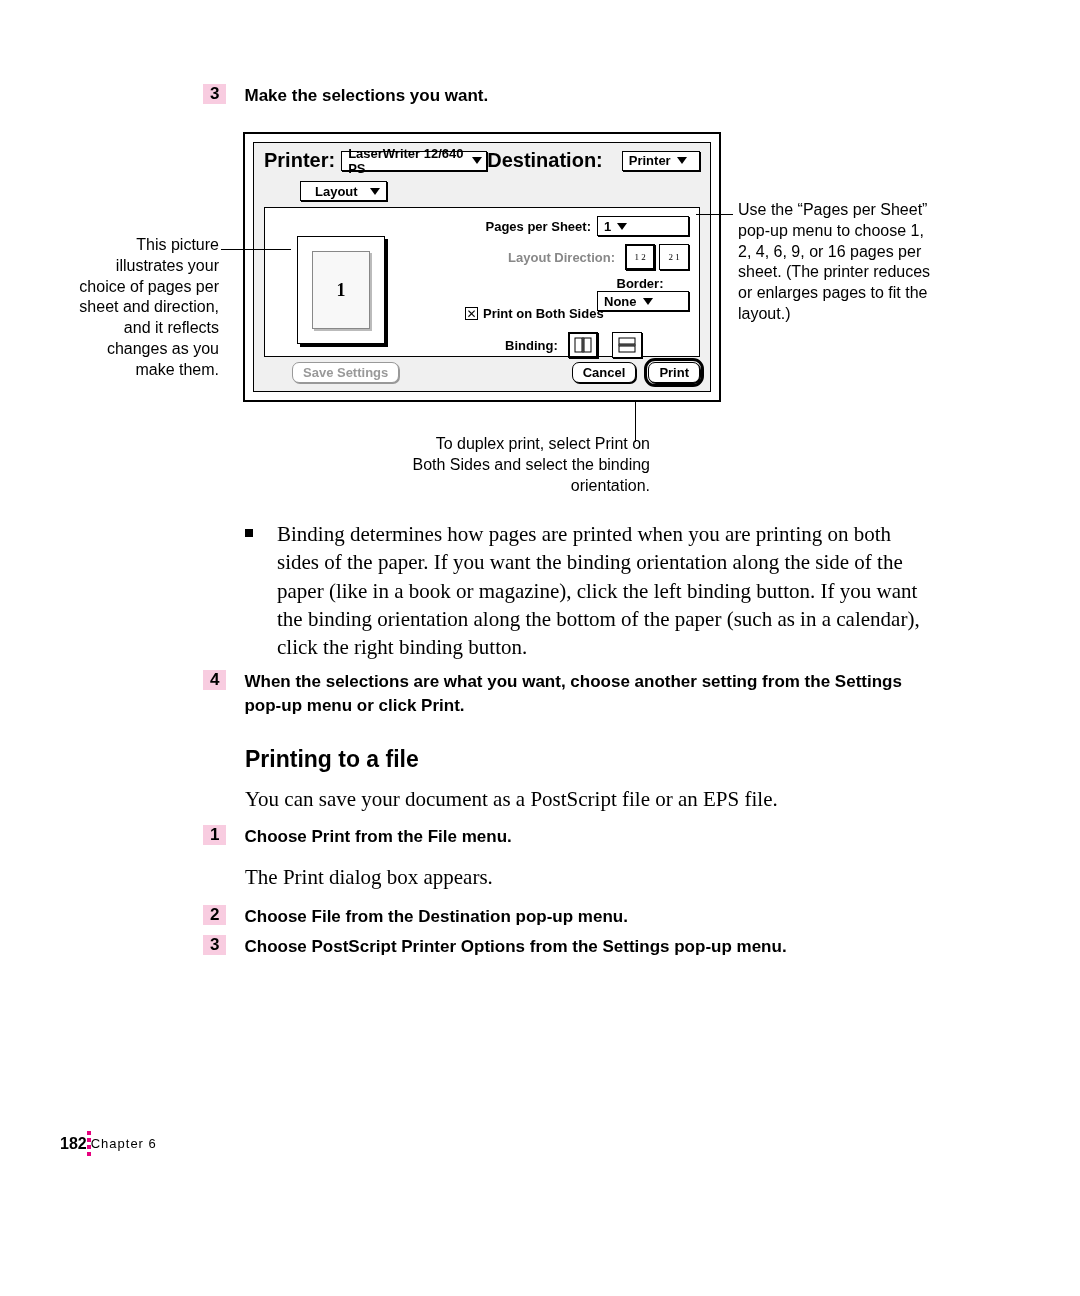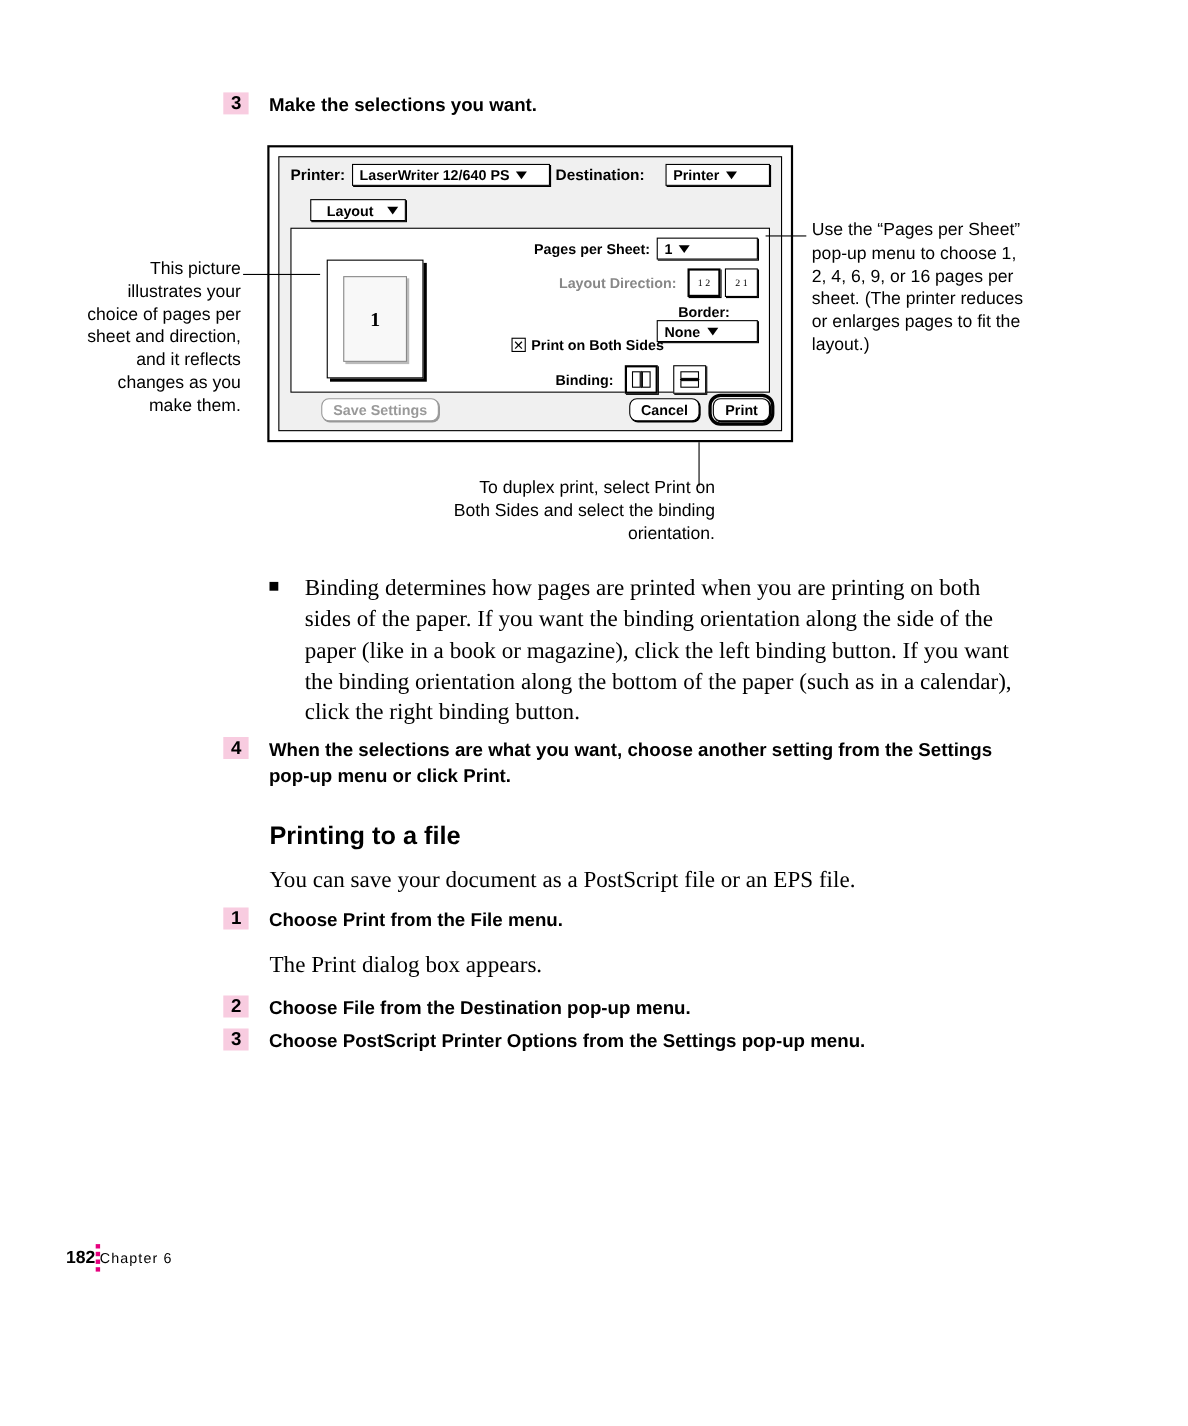--- a/index.html
+++ b/index.html
@@ -57,42 +57,42 @@
     border: 1px solid #000;
     background: #f0f0f0;
   }
   .row1 {
     position: absolute;
     top: 6px; left: 10px; right: 10px;
     display: flex;
     align-items: center;
     font-family: "Chicago", "Geneva", Arial, sans-serif;
   }
-  .label-b { font-weight: bold; font-size: 14px; }
+  .label-b { font-weight: bold; font-size: 20px; }
   .drop {
     display: inline-flex;
     align-items: center;
     background: #fff;
     border: 1px solid #000;
     height: 20px;
     padding: 0 4px 0 6px;
     font-size: 13px;
     font-weight: bold;
     box-shadow: 1px 1px 0 #000;
   }
   .tri {
     margin-left: 6px;
     width: 0; height: 0;
     border-left: 5px solid transparent;
     border-right: 5px solid transparent;
     border-top: 7px solid #000;
   }
   .row-tabs {
     position: absolute;
-    top: 38px; left: 0; right: 10px; padding-left: 28px;
+    top: 38px; left: 18px; right: 10px; padding-left: 28px;
   }
   .tab {
     display: inline-flex;
     align-items: center;
     background: #fff;
     border: 1px solid #000;
     height: 20px;
     padding: 0 28px 0 14px;
     font-size: 13px; font-weight: bold;
     box-shadow: 1px 1px 0 #000;

